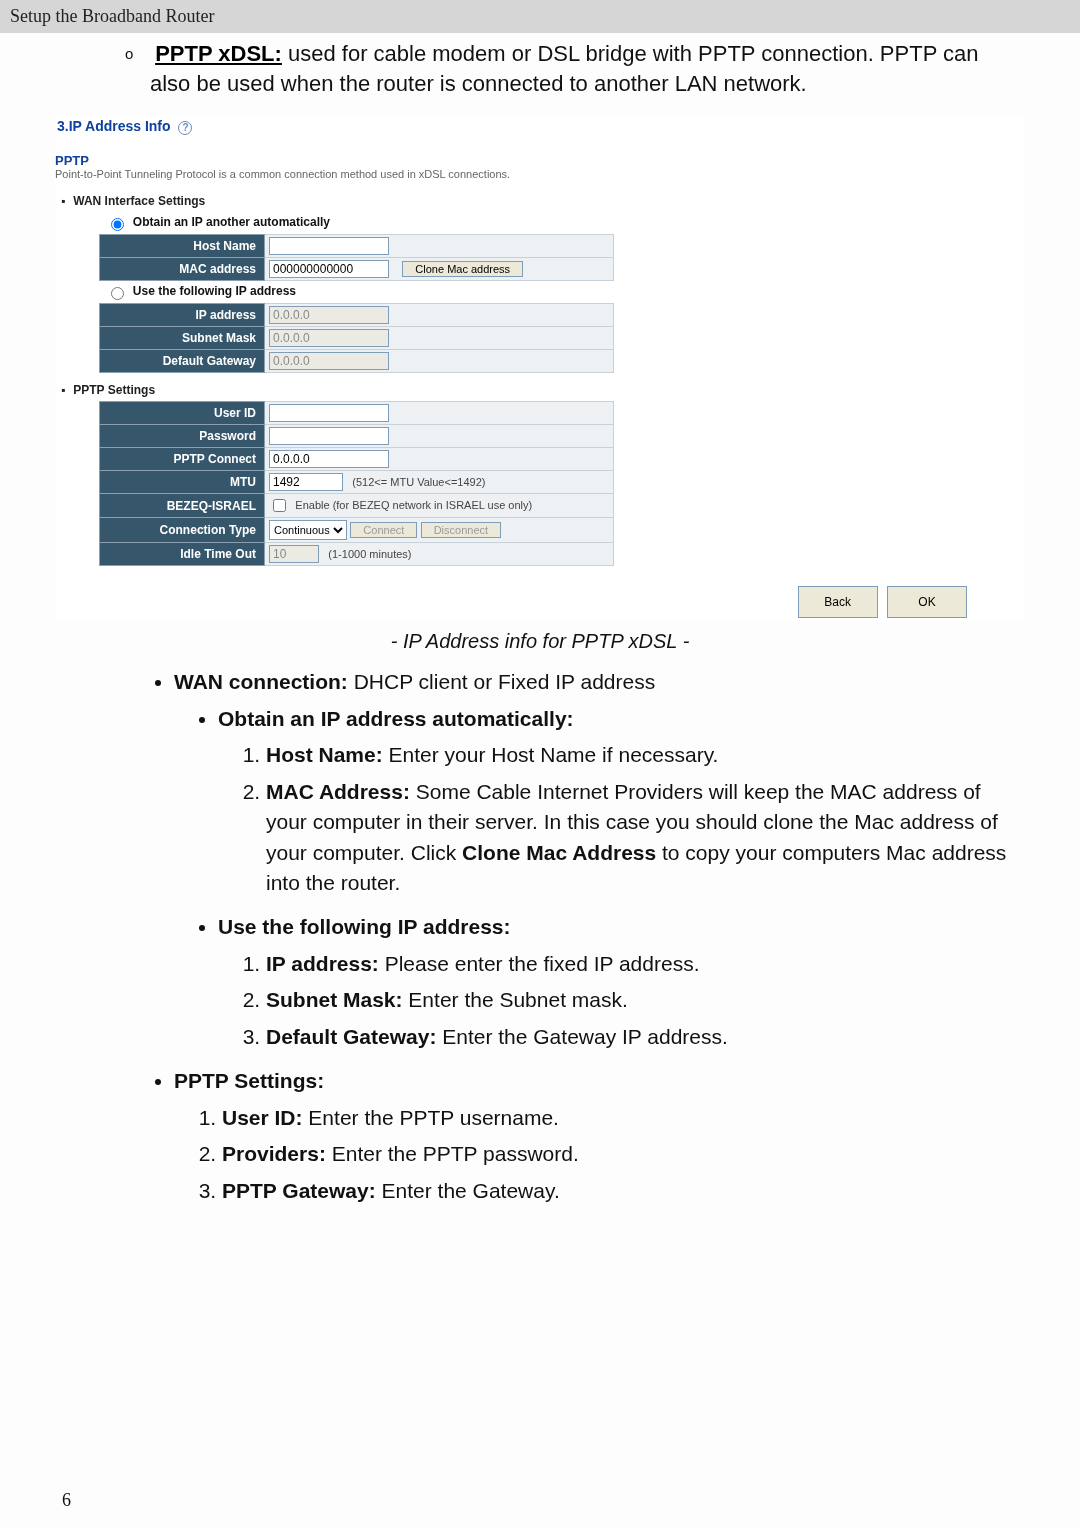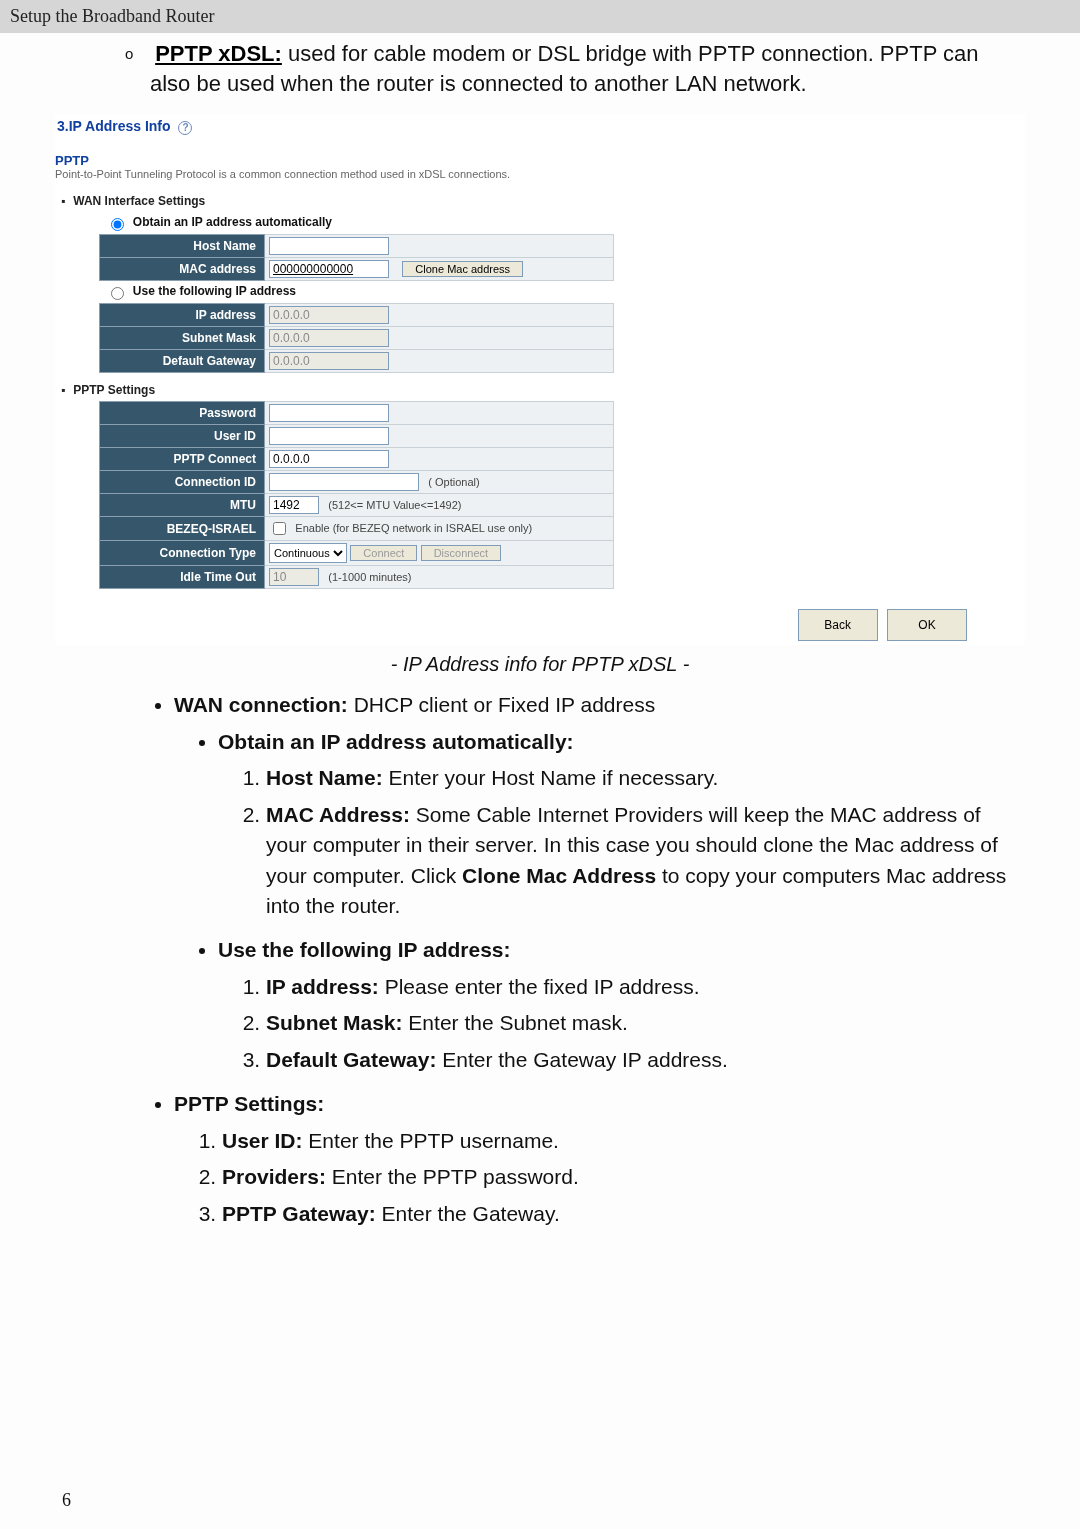--- a/index.html
+++ b/index.html
@@ -240,33 +240,33 @@
     <div class="ui-desc">Point-to-Point Tunneling Protocol is a common connection method used in xDSL connections.</div>
 
     <div class="ui-group">
       <div class="ui-bullet-row">WAN Interface Settings</div>
 
       <table class="settings-table">
         <tbody>
             <tr class="meta-row">
           <td colspan="2">
             <input type="radio" class="radio" checked="" style="">
-            <b>Obtain an IP address automatically</b>
+            <b>Obtain an IP another automatically</b>
           </td>
         </tr>
         <tr>
           <td class="label-cell">Host Name</td>
           <td class="input-cell" style="width:340px">
             <input class="text-input" style="width: 120px;" value="">
           </td>
         </tr>
         <tr>
           <td class="label-cell">MAC address</td>
           <td class="input-cell">
-            <input class="text-input" style="width: 120px; text-decoration: underline;" value="000000000000">
+            <input class="text-input" style="width: 120px;" value="000000000000">
             &nbsp;&nbsp;
             <button class="btn">Clone Mac address</button>
           </td>
         </tr>
         <tr class="meta-row">
           <td colspan="2">
             <input type="radio" class="radio" style="">
             <b>Use the following IP address</b>
           </td>
         </tr>
@@ -291,48 +291,41 @@
       </tbody>
         </table>
     </div>
 
     <div class="ui-group">
       <div class="ui-bullet-row">PPTP Settings</div>
 
       <table class="settings-table">
         <tbody>
             <tr>
-          <td class="label-cell">Password</td>
-          <td class="input-cell">
-            <input type="password" class="text-input" style="width: 120px;" value="">
-          </td>
-        </tr>
-        <tr>
           <td class="label-cell">User ID</td>
           <td class="input-cell" style="width:340px">
             <input class="text-input" style="width: 120px;" value="">
           </td>
         </tr>
         <tr>
+          <td class="label-cell">Password</td>
+          <td class="input-cell">
+            <input type="password" class="text-input" style="width: 120px;" value="">
+          </td>
+        </tr>
+        <tr>
           <td class="label-cell">PPTP Connect</td>
           <td class="input-cell">
             <input class="text-input" style="width: 120px;" value="0.0.0.0">
           </td>
         </tr>
         <tr>
-          <td class="label-cell">Connection ID</td>
-          <td class="input-cell">
-            <input class="text-input" style="width: 150px;" value="">
-            <span class="hint">( Optional)</span>
-          </td>
-        </tr>
-        <tr>
           <td class="label-cell">MTU</td>
           <td class="input-cell">
-            <input class="text-input" style="width: 50px;" value="1492">
+            <input class="text-input" style="width: 74px;" value="1492">
             <span class="hint">(512&lt;= MTU Value&lt;=1492)</span>
           </td>
         </tr>
         <tr>
           <td class="label-cell">BEZEQ-ISRAEL</td>
           <td class="input-cell">
             <input type="checkbox" class="chk" style="">
             <span class="hint" style="margin-left:0">Enable (for BEZEQ network in ISRAEL use only)</span>
           </td>
         </tr>

